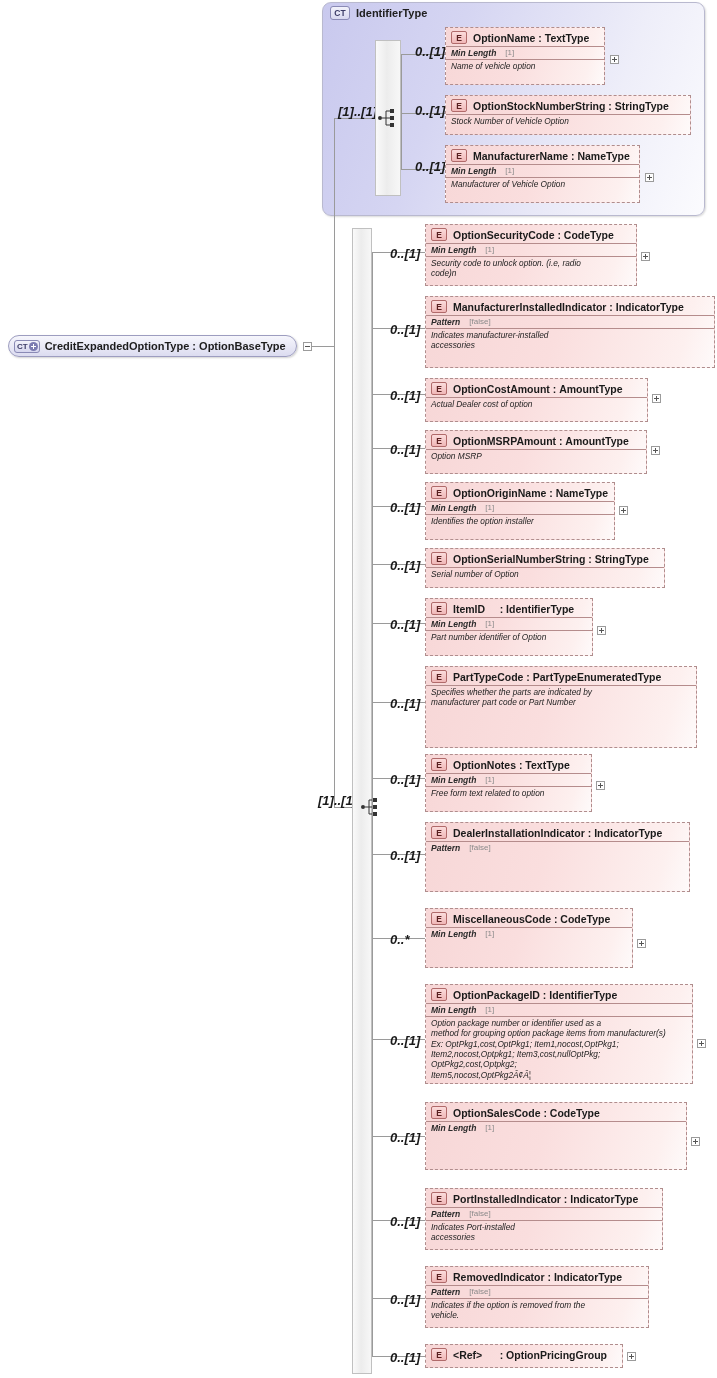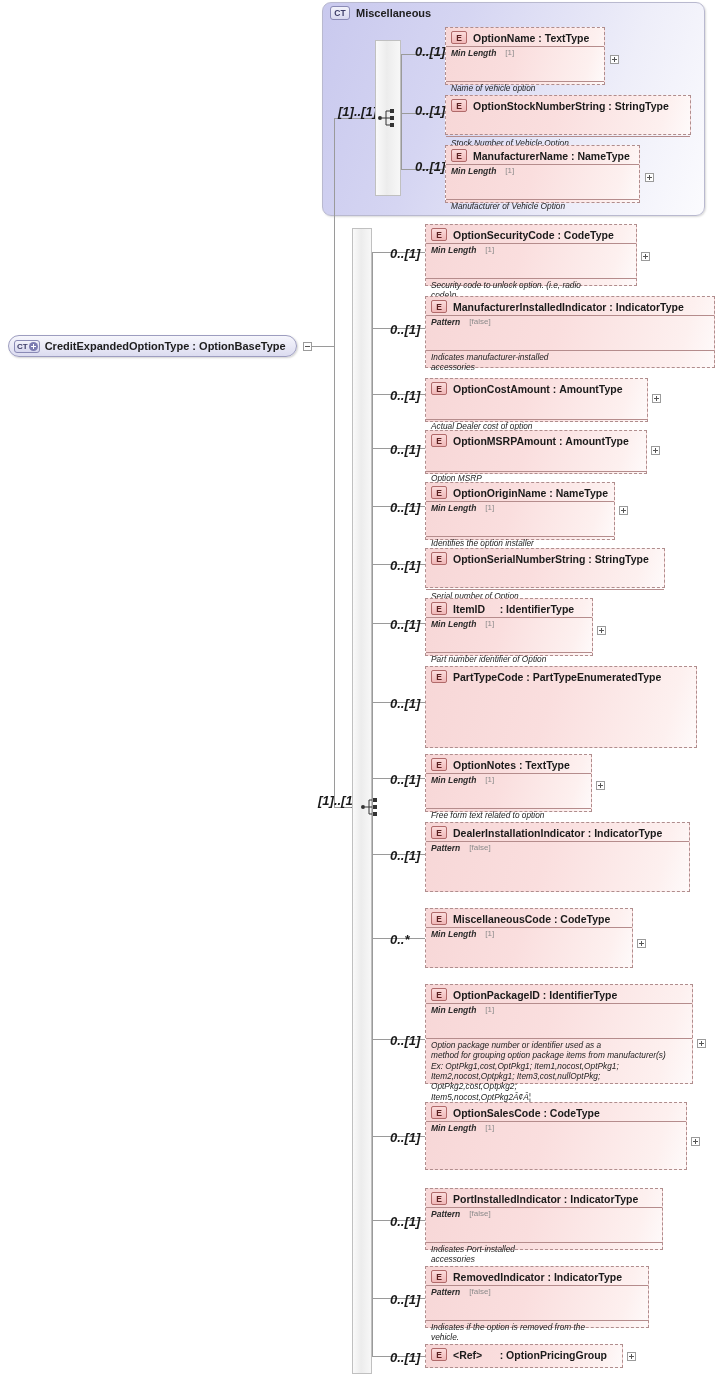--- a/index.html
+++ b/index.html
@@ -110,39 +110,38 @@
   }
   .facet-name { font-style:italic; font-weight:bold; color:#2a2a2a; white-space:nowrap; }
   .facet-val { color:#8a8a8a; font-size:8px; }
   .facet-val .stack { display:block; line-height:1.25; }
   .doc-row {
     border-top:1px solid #b58c8c;
     padding:1px 5px 2px 5px;
     font-size:8.3px; font-style:italic; color:#232323;
     line-height:1.25;
     white-space:pre-line;
-    margin-top:22px;
   }
 
   
   .card {
     position:absolute;
     font-size:13px; font-style:italic; font-weight:bold;
     color:#1a1a1a; white-space:nowrap;
   }
 </style>
 </head>
 <body>
 
 <div id="canvas">
 
   <div class="basetype-box" style="left:322px; top:2px; width:383px; height:214px;"></div>
   <div class="basetype-head" style="left:330px; top:6px;">
     <span class="ct-badge">CT</span>
-    <span class="basetype-title">Miscellaneous</span>
+    <span class="basetype-title">IdentifierType</span>
   </div>
 
   <div class="root-node" style="left:8px; top:335px;">
     <span class="ct-plus">
       <span class="t">CT</span>
       <span class="plusdot"></span>
     </span>
     <span class="root-label">CreditExpandedOptionType : OptionBaseType</span>
   </div>
 
@@ -321,20 +320,22 @@
         <div class="doc-row">Part number identifier of Option</div>
       </div>
       <div class="sqbtn plus" style="left:597px; top:626px;"></div>
       <div class="ln h" style="left:372px; top:702px; width:53px;"></div>
       <div class="card" style="left:390px; top:696px;">0..[1]</div>
       <div class="el" style="left:425px; top:666px; width:272px; height:82px;">
         <div class="el-title">
           <span class="e-badge">E</span>
           <span class="e-name">PartTypeCode&nbsp;:&nbsp;PartTypeEnumeratedType</span>
         </div>
+        <div class="doc-row">Specifies whether the parts are indicated by
+manufacturer part code or Part Number</div>
       </div>
       <div class="ln h" style="left:372px; top:778px; width:53px;"></div>
       <div class="card" style="left:390px; top:772px;">0..[1]</div>
       <div class="el" style="left:425px; top:754px; width:167px; height:58px;">
         <div class="el-title">
           <span class="e-badge">E</span>
           <span class="e-name">OptionNotes&nbsp;:&nbsp;TextType</span>
         </div>
         <div class="facet-row">
           <span class="facet-name">Min Length</span>

